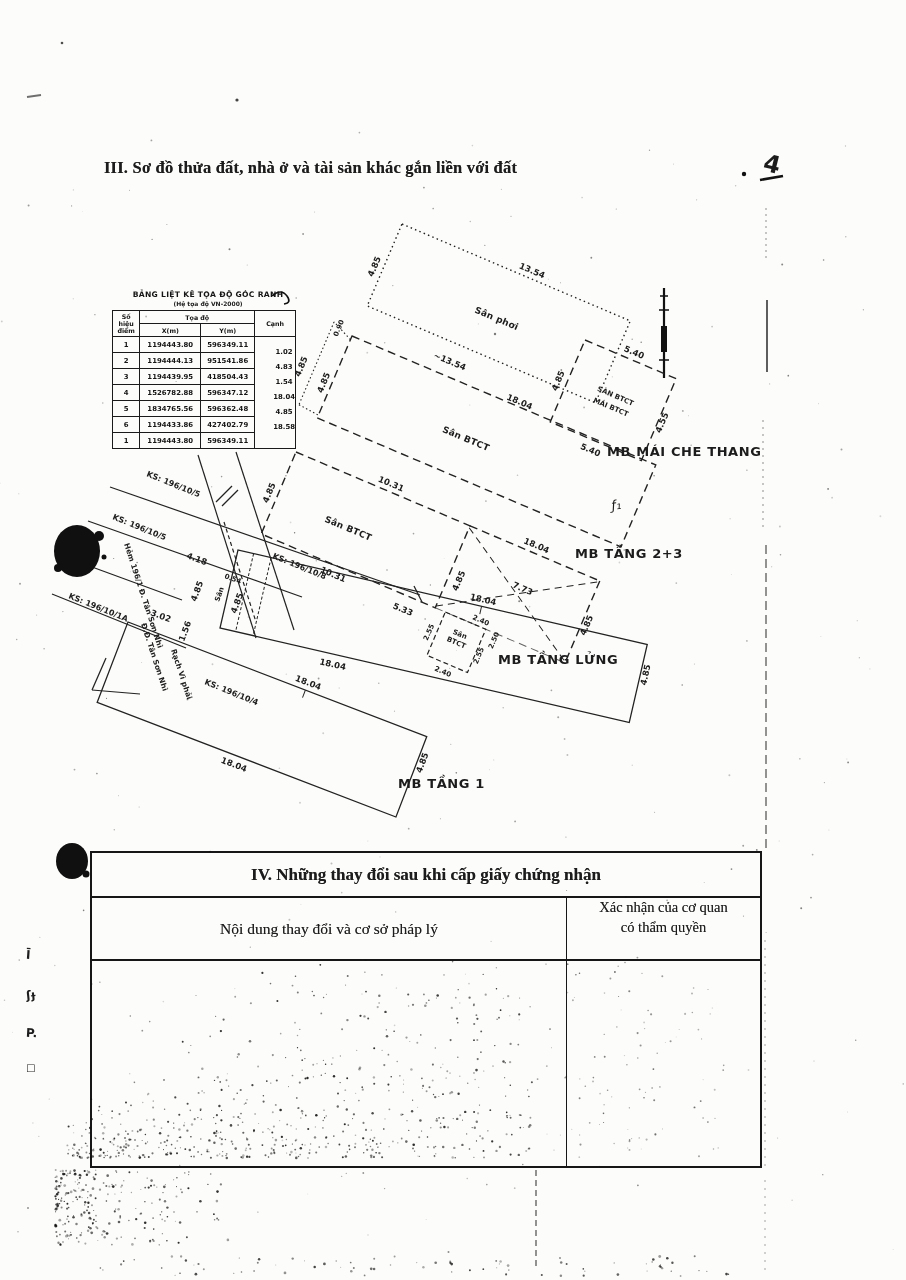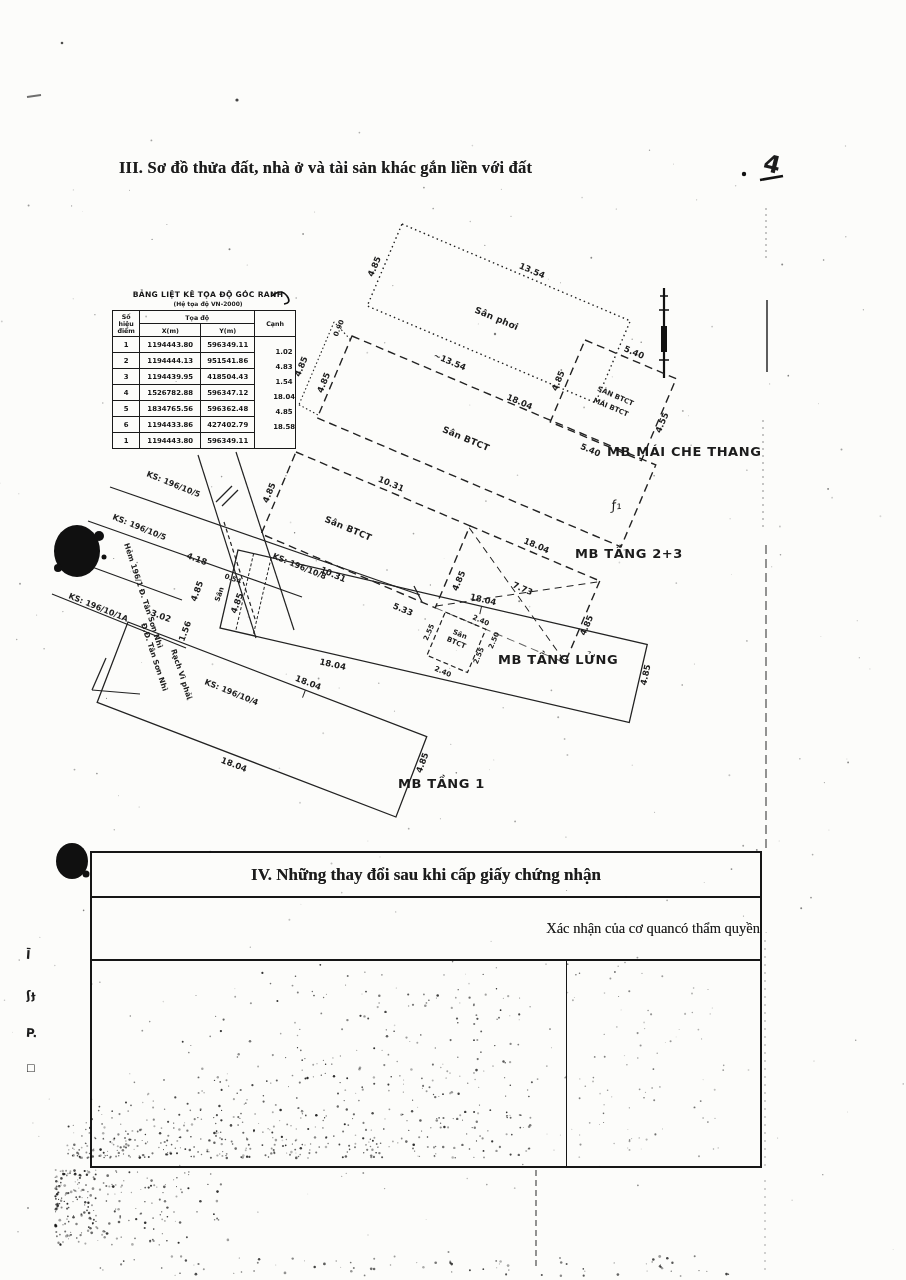--- a/index.html
+++ b/index.html
@@ -1,21 +1,21 @@
 <!DOCTYPE html>
 <html><head>
 <meta charset="utf-8">
 <style>
   html,body{margin:0;padding:0;background:#d8d8d4;}
   .page{position:relative;width:906px;height:1280px;margin:0 auto;background:#fcfcfa;overflow:hidden;
         font-family:"Liberation Serif","DejaVu Serif",serif;color:#1c1c1c;}
   .abs{position:absolute;}
 
   
-  .sec3-title{left:119px;top:158px;font-size:16.5px;font-weight:bold;letter-spacing:.2px;
+  .sec3-title{left:104px;top:158px;font-size:16.5px;font-weight:bold;letter-spacing:.2px;
               text-shadow:0 0 .5px rgba(0,0,0,.6);}
 
   
   .coord-wrap{left:112px;top:290px;width:192px;font-family:"DejaVu Sans",sans-serif;}
   .coord-title{font-size:7.6px;font-weight:bold;text-align:center;letter-spacing:.3px;color:#151515;}
   .coord-sub{font-size:6px;font-weight:bold;text-align:center;margin-top:1px;color:#222;}
   table.coord{border-collapse:collapse;margin-top:3px;width:184px;}
   table.coord th,table.coord td{border:1px solid #1a1a1a;padding:0;text-align:center;color:#141414;}
   table.coord th{font-size:6.3px;font-weight:bold;height:12px;}
   table.coord td{font-size:6.9px;font-weight:bold;height:15px;}
@@ -23,21 +23,21 @@
   .edgeval{height:15px;line-height:15px;font-size:6.9px;font-weight:bold;margin-left:18px;}
   .edgeval:first-child{margin-top:8px;}
 
   
   .sec4{left:58px;top:851px;width:672px;height:317px;border:2.5px solid #161616;box-sizing:border-box;background:transparent;margin-left:32px;}
   .sec4-title{height:43px;line-height:43px;text-align:center;font-size:17px;font-weight:bold;
               border-bottom:2px solid #161616;text-shadow:0 0 .5px rgba(0,0,0,.55);}
   .sec4-head{display:flex;height:61px;border-bottom:2.5px solid #161616;}
   .sec4-head .cL{width:474px;border-right:1.6px solid #161616;display:flex;align-items:center;justify-content:center;
                  font-size:15.5px;text-shadow:0 0 .4px rgba(0,0,0,.5);}
-  .sec4-head .cR{flex:1;display:flex;flex-direction:row;align-items:center;justify-content:flex-end;
+  .sec4-head .cR{flex:1;display:flex;flex-direction:column;align-items:center;justify-content:flex-start;
                  font-size:14.5px;line-height:1.35;text-shadow:0 0 .4px rgba(0,0,0,.5);}
   .sec4-body{display:flex;height:205px;}
   .sec4-body .cL{width:474px;border-right:1.6px solid #161616;}
   .sec4-body .cR{flex:1;}
 
   
   .mmark{left:26px;font-family:"DejaVu Sans",sans-serif;font-weight:bold;font-size:12px;color:#1d1d1d;}
 
   
   svg.overlay{position:absolute;left:0;top:0;z-index:6;pointer-events:none;}
@@ -115,20 +115,21 @@
         <td>1194443.80</td>
         <td>596349.11</td>
       </tr>
     </tbody>
       </table>
   </div>
 
   <div class="abs sec4">
     <div class="sec4-title">IV. Những thay đổi sau khi cấp giấy chứng nhận</div>
     <div class="sec4-head">
+      <div class="cL">Nội dung thay đổi và cơ sở pháp lý</div>
       <div class="cR">
         <span>Xác nhận của cơ quan</span>
         <span>có thẩm quyền</span>
       </div>
     </div>
     <div class="sec4-body">
       <div class="cL"></div>
       <div class="cR"></div>
     </div>
   </div>

